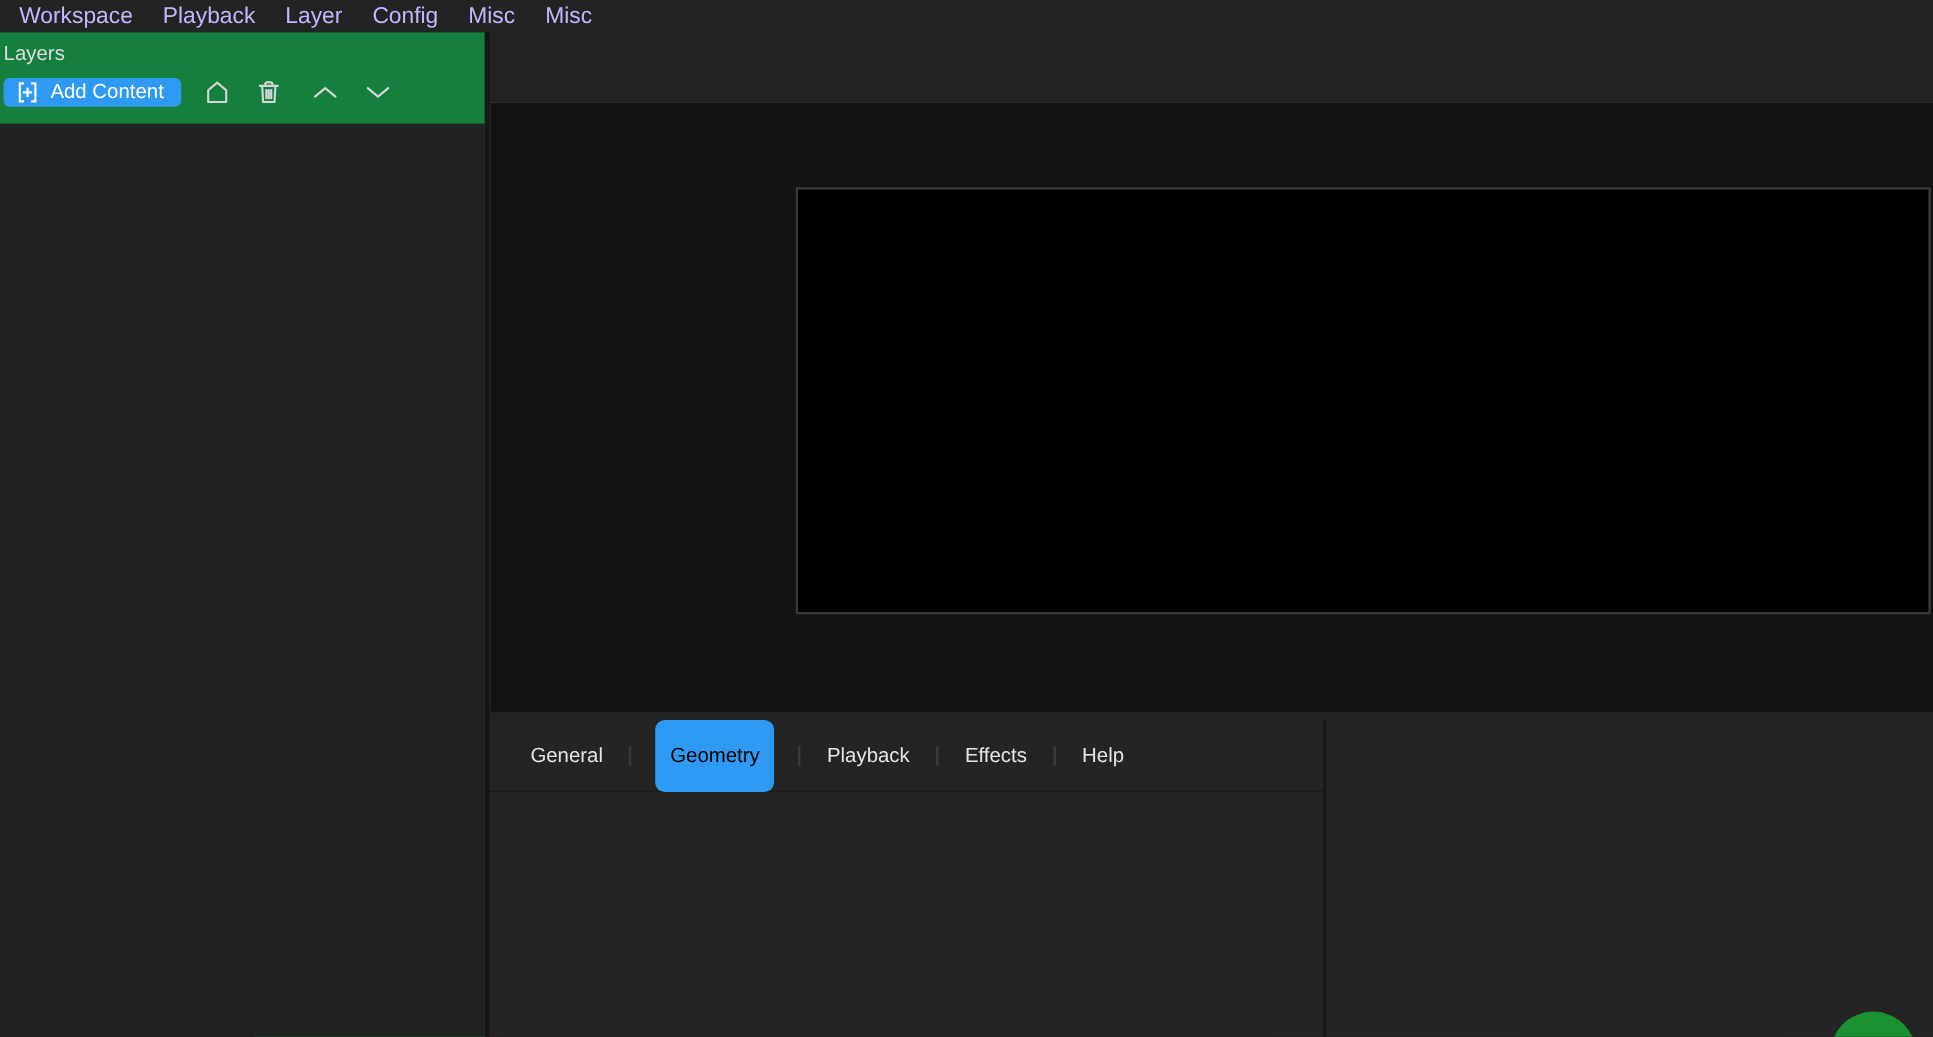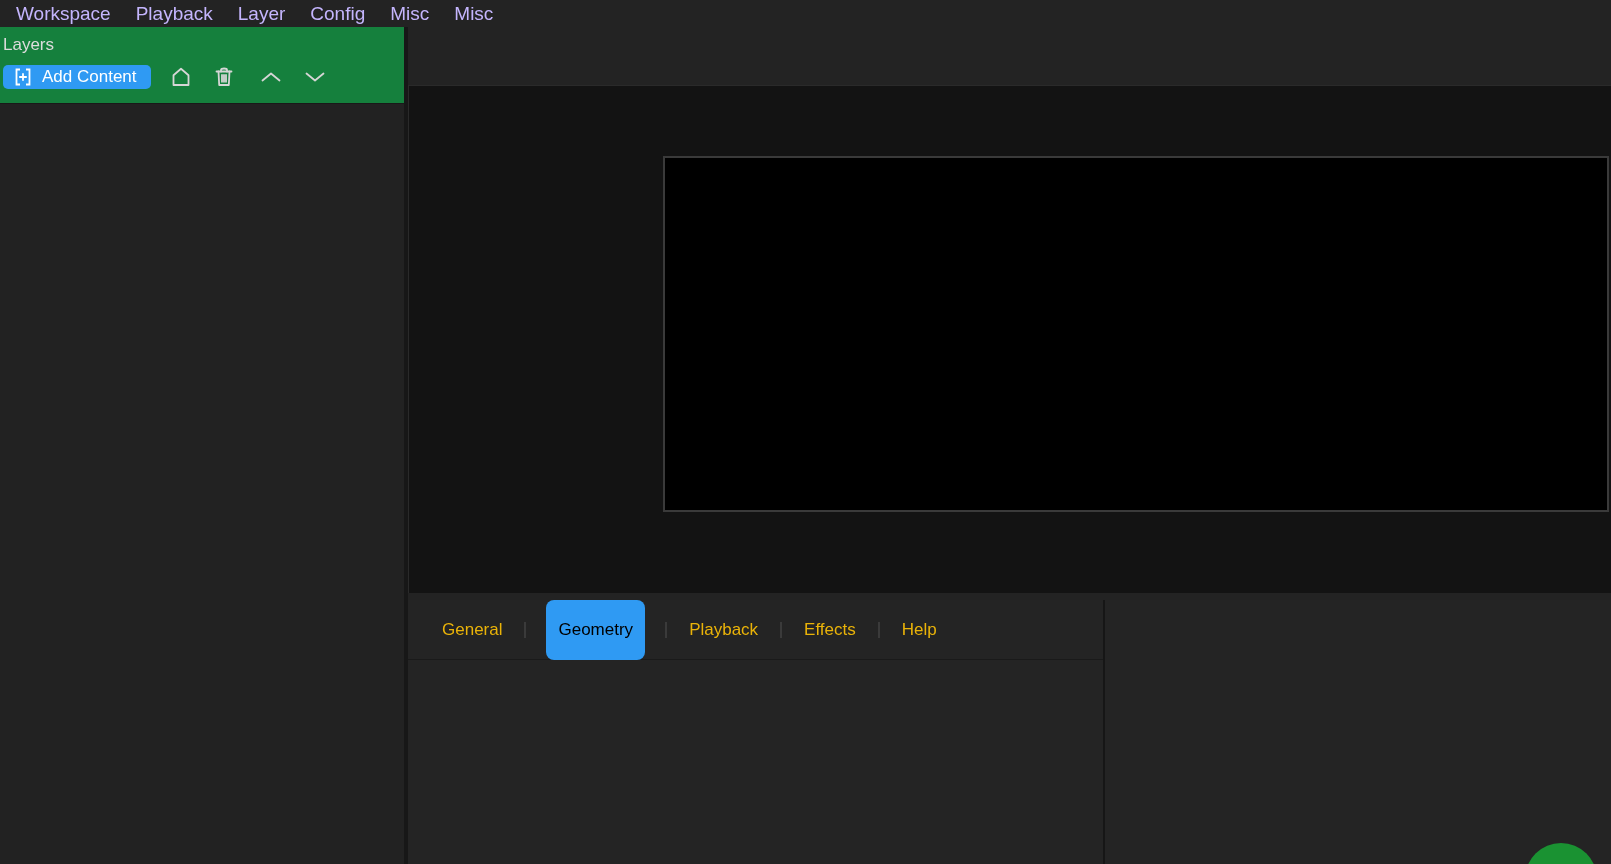--- a/index.html
+++ b/index.html
@@ -67,21 +67,21 @@
     background:#000000; border:2px solid #3a3a3a;
   }
 
   
   .props { position:absolute; top:573px; left:0; right:0; bottom:0; }
   .props-left { position:absolute; left:0; top:0; width:695px; bottom:0; background:#242424; }
   .props-tabbar {
     height:60px; border-bottom:1px solid #1a1a1a;
     display:flex; align-items:center; padding-left:32px;
   }
-  .props-tab { font-size:17px; color:#eab308; cursor:pointer; padding:8px 2px; border-radius:8px; white-space:nowrap; }
+  .props-tab { font-size:17px; color:#e5e5e5; cursor:pointer; padding:8px 2px; border-radius:8px; white-space:nowrap; }
   .props-tab.active { background:var(--accent); color:#000000; padding:20px 12px; }
   .props-sep { width:2px; height:16px; background:#3a3a3a; margin:0 20px; flex:none; }
   .props-body { position:absolute; top:61px; left:0; right:0; bottom:0; background:#242424; }
   .props-vdivider { position:absolute; left:695px; top:0; width:2px; bottom:0; background:#161616; }
   .props-right { position:absolute; left:697px; right:0; top:0; bottom:0; background:#242424; }
   .green-fab {
     position:absolute; right:14px; bottom:-51px;
     width:72px; height:72px; border-radius:50%;
     background:var(--fab-green); border:none; cursor:pointer;
   }

